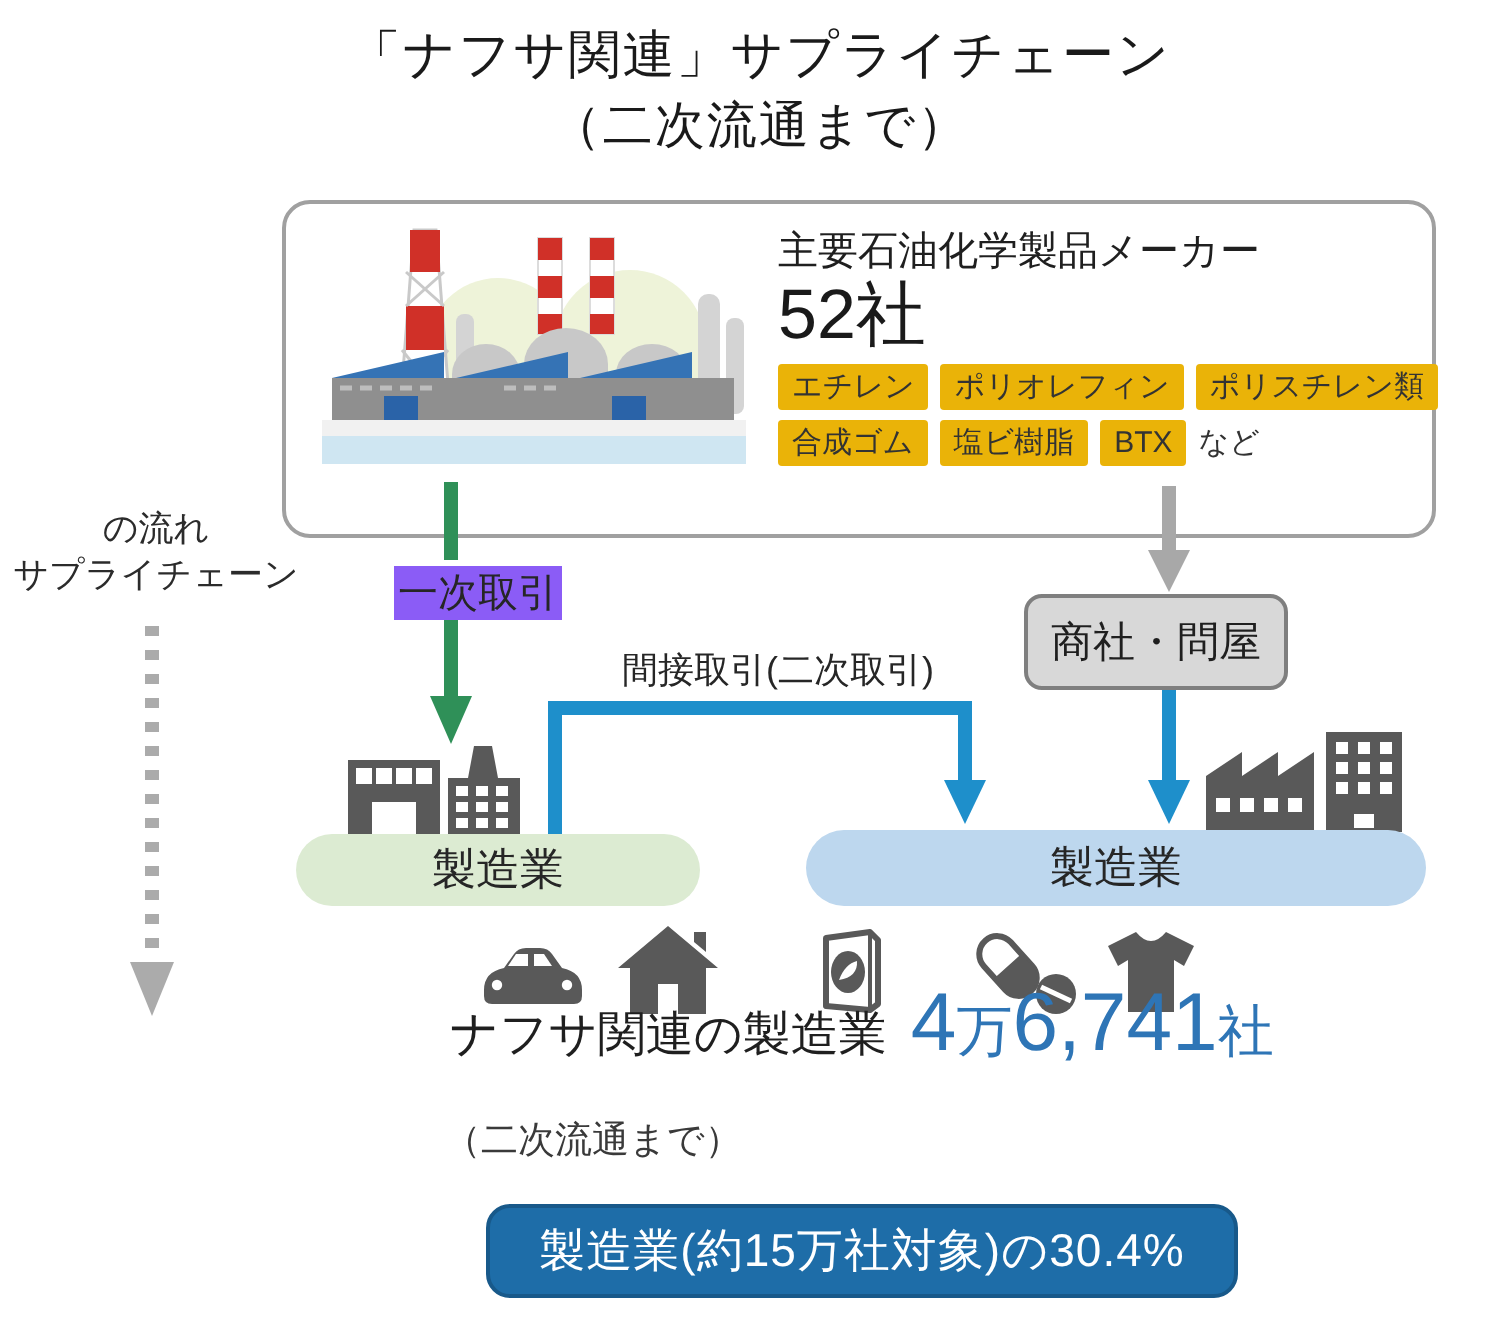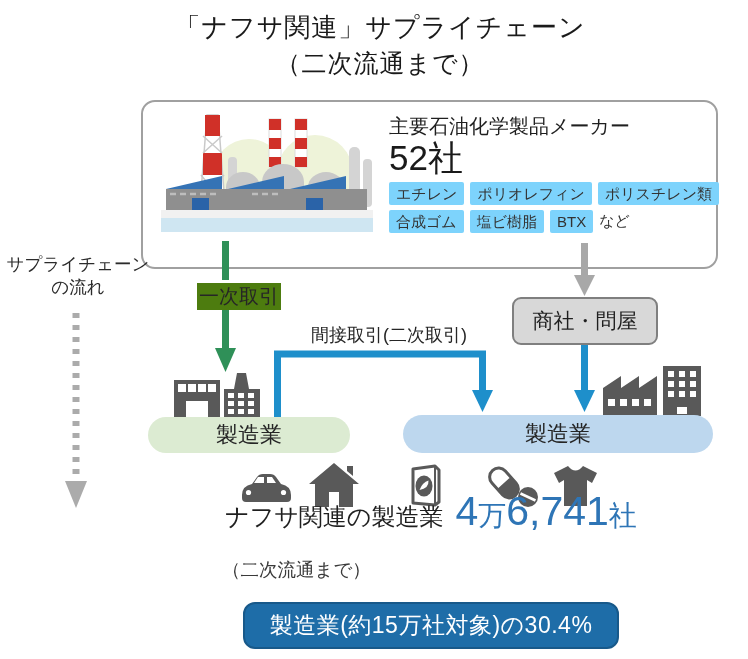--- a/index.html
+++ b/index.html
@@ -31,48 +31,48 @@
     background: #fff;
     border: 2px solid #a0a0a0;
     border-radius: 14px;
   }
   .maker-box .plant { position: absolute; left: 13px; top: 5px; }
   .maker-content { position: absolute; left: 246px; top: 11px; width: 325px; }
   .maker-label { font-size: 20px; color: #1f1f1f; line-height: 26px; }
   .maker-count { font-size: 35px; color: #1a1a1a; line-height: 38px; }
   .tag-row { display: flex; align-items: center; gap: 6px; margin-top: 5px; }
   .tag {
-    background: #7dd3fc; color: #333;
+    background: #eab308; color: #333;
     font-size: 15px; line-height: 17px;
     padding: 3px 7px; border-radius: 2px; white-space: nowrap;
   }
   .tag-suffix { font-size: 15px; color: #333; white-space: nowrap; }
 
   
   .flow-label {
     left: 0px; top: 253px; width: 156px;
     text-align: center; font-size: 17.5px; line-height: 23px; color: #2b2b2b;
   }
 
   
   .overlay { left: 0; top: 0; pointer-events: none; }
 
   
   .edge-label-primary {
     left: 197px; top: 283px;
-    font-size: 20px; color: #262626; background: #4d7c0f; padding: 0 2px;
+    font-size: 20px; color: #262626; background: #8b5cf6; padding: 0 2px;
   }
   .edge-label-indirect {
     left: 309px; top: 323px;
     font-size: 18px; color: #262626; background: #fff; padding: 0 2px;
   }
 
   
   .wholesaler-box {
-    left: 512px; top: 297px; width: 146px; height: 48px;
+    left: 512px; top: 297px; width: 132px; height: 48px;
     background: #d8d8d8; border: 2px solid #7f7f7f; border-radius: 9px;
     display: flex; align-items: center; justify-content: center;
     font-size: 21px; color: #1f1f1f;
   }
 
   
   .pill-green {
     left: 148px; top: 417px; width: 202px; height: 36px;
     background: #dcebd2; border-radius: 18px;
     text-align: center; line-height: 36px; font-size: 22px; color: #262626;
@@ -169,22 +169,22 @@
       <div class="tag-row">
         <span class="tag">合成ゴム</span>
         <span class="tag">塩ビ樹脂</span>
         <span class="tag">BTX</span>
         <span class="tag-suffix">など</span>
       </div>
     </div>
   </div>
 
   <div class="abs flow-label">
+    <div>の流れ</div>
     <div>サプライチェーン</div>
-    <div>の流れ</div>
   </div>
 
   <svg class="abs overlay" width="748" height="659" viewBox="0 0 748 659">
 
     <g>
       <line x1="76" y1="313" x2="76" y2="482" stroke="#ababab" stroke-width="7" stroke-dasharray="5 7"></line>
       <polygon points="65,481 87,481 76,508" fill="#ababab"></polygon>
     </g>
 
     <g>

